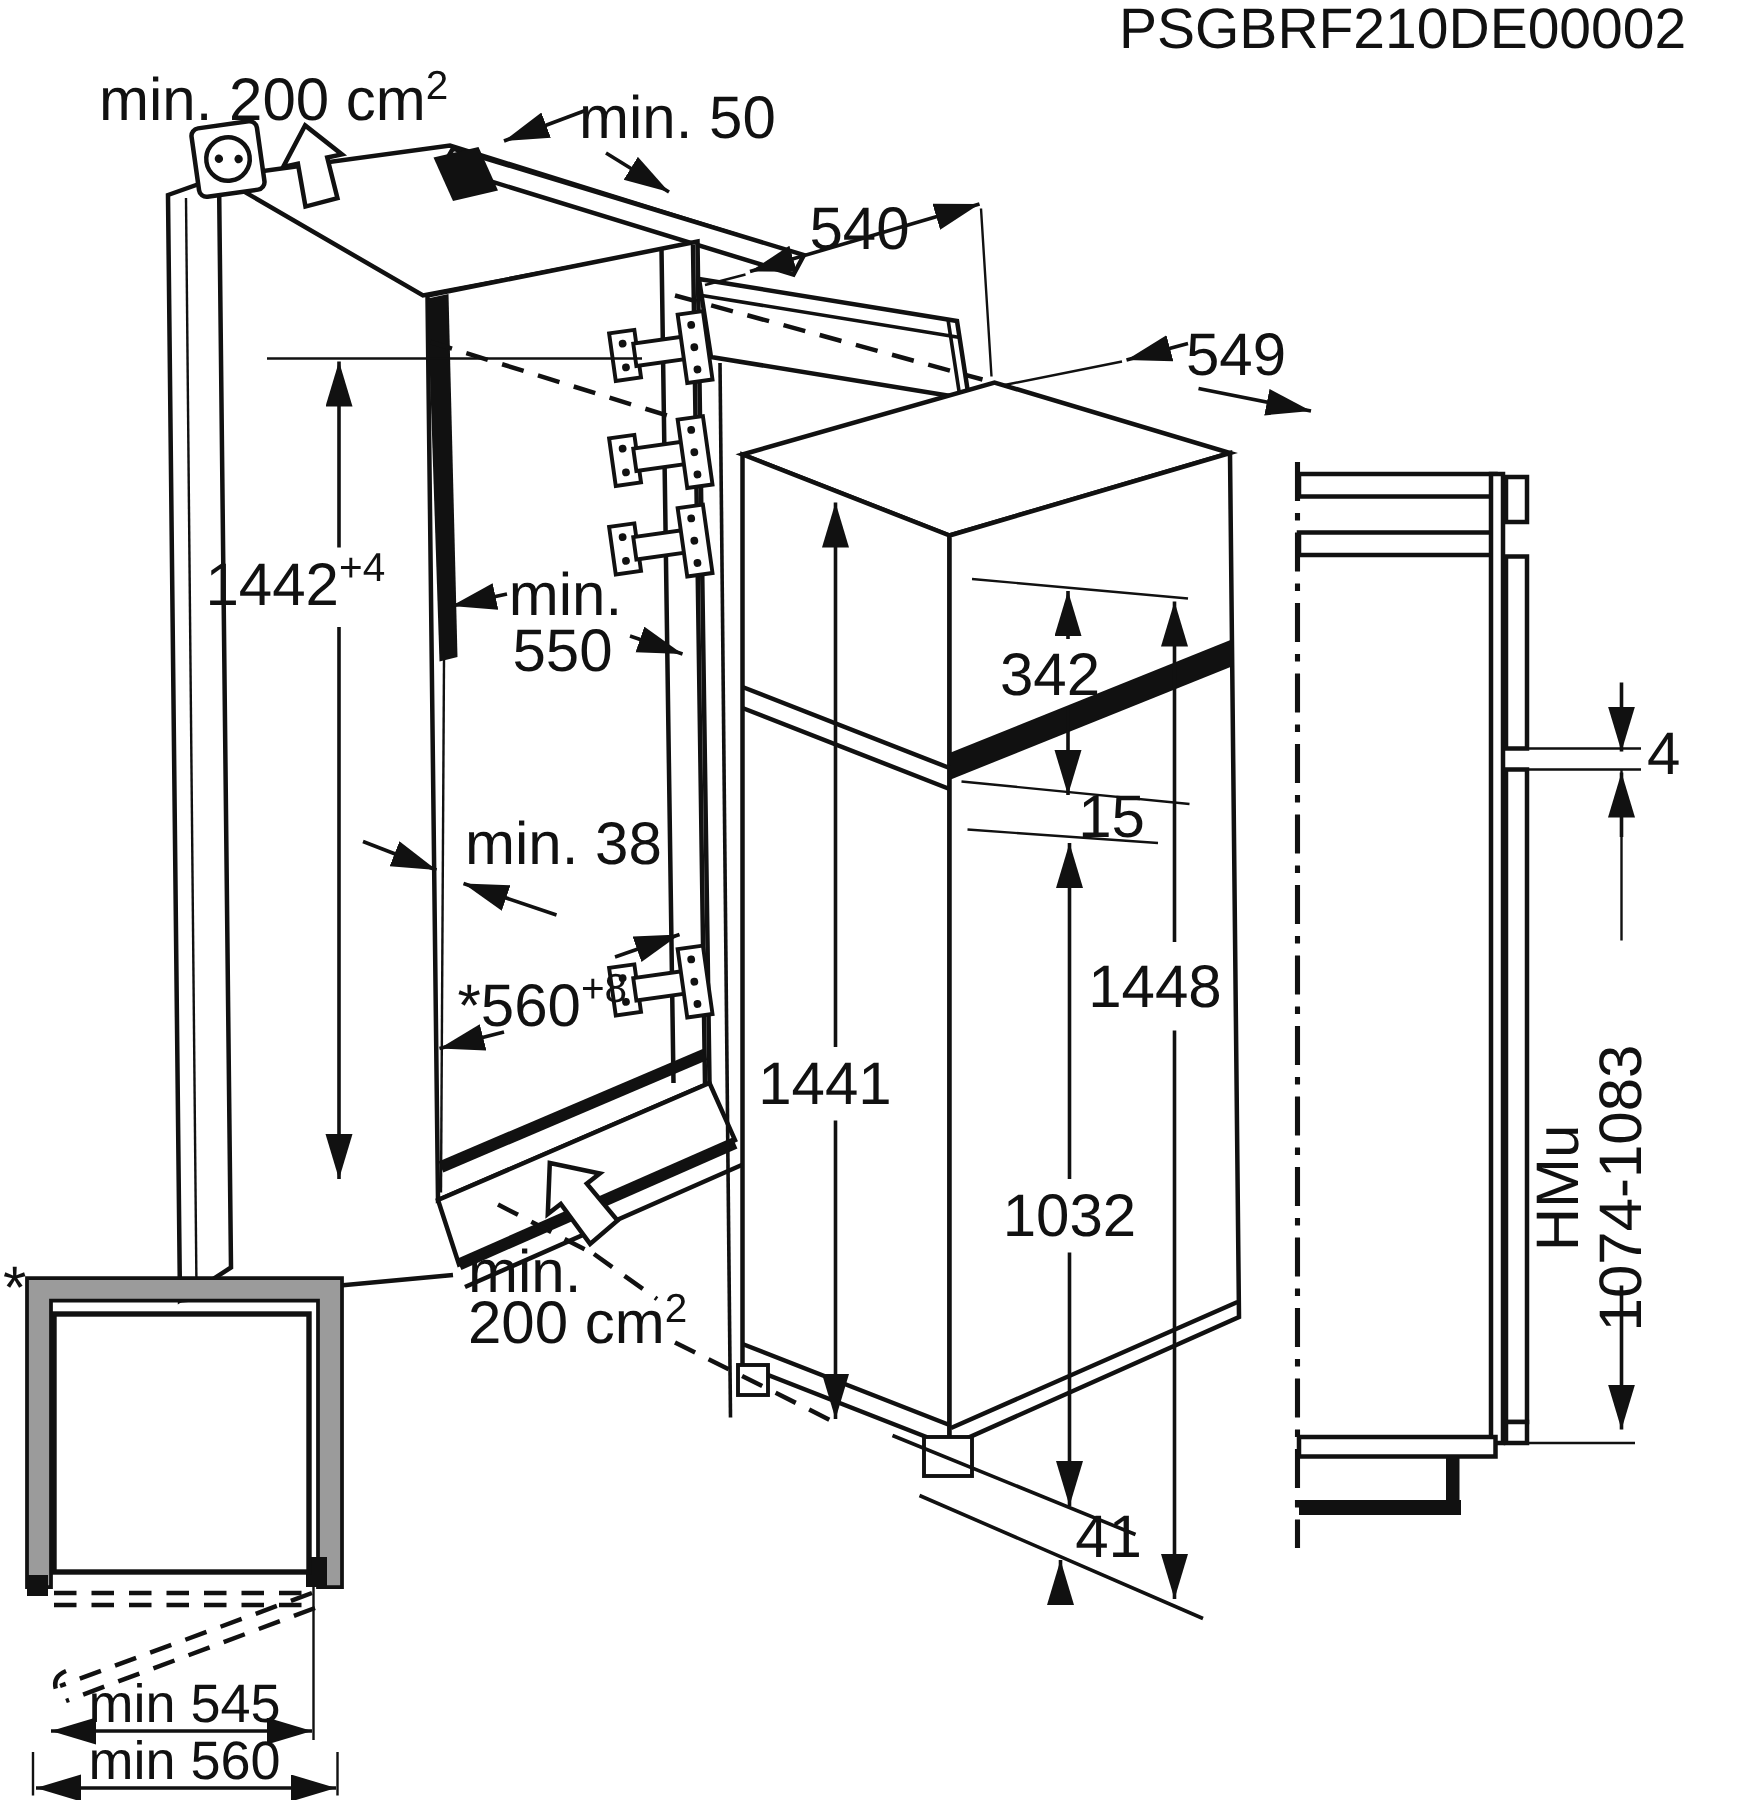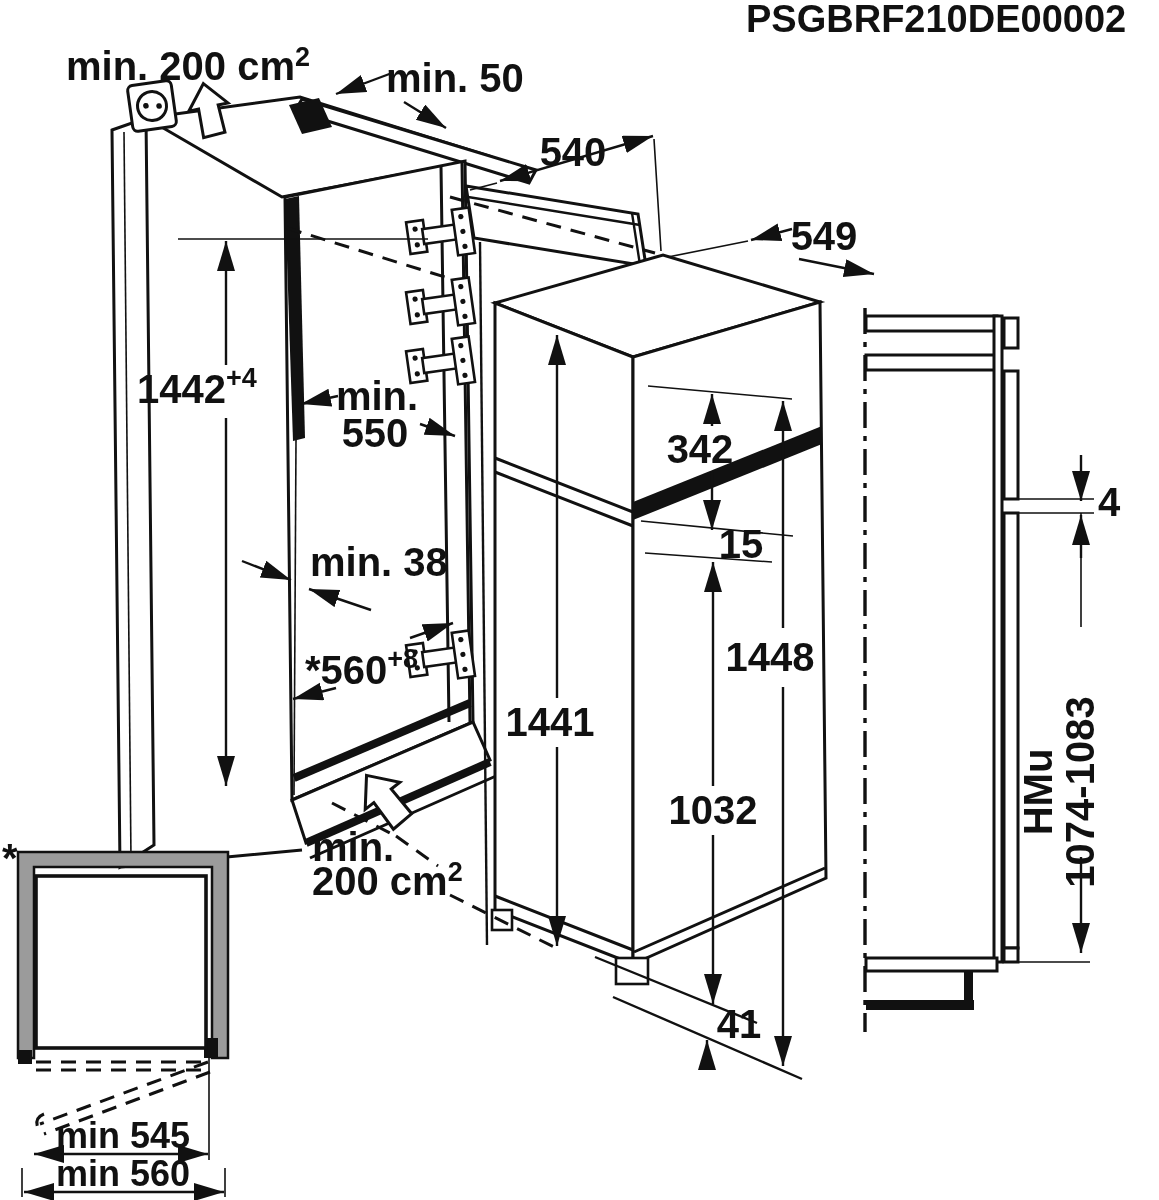--- a/index.html
+++ b/index.html
@@ -1,16 +1,16 @@
 <!DOCTYPE html>
 <html><head>
 <meta charset="utf-8">
 <style>
   html,body{margin:0;padding:0;background:#fff;}
-  .stage{width:1159px;height:1200px;position:relative;background:#fff;overflow:hidden;font-weight:bold;}
+  .stage{width:1159px;height:1200px;position:relative;background:#fff;overflow:hidden;}
   svg{display:block;}
   text{font-family:"Liberation Sans","DejaVu Sans",sans-serif;fill:#111;}
   .dim{font-size:40px;}
   .dim-s{font-size:36px;}
   .sup{font-size:27px;}
   .code{font-size:38px;}
   .ln{stroke:#111;stroke-width:3;fill:none;}
   .ln2{stroke:#111;stroke-width:2.4;fill:none;}
   .thin{stroke:#111;stroke-width:1.6;fill:none;}
   .thick{stroke:#111;stroke-width:8;fill:none;}

